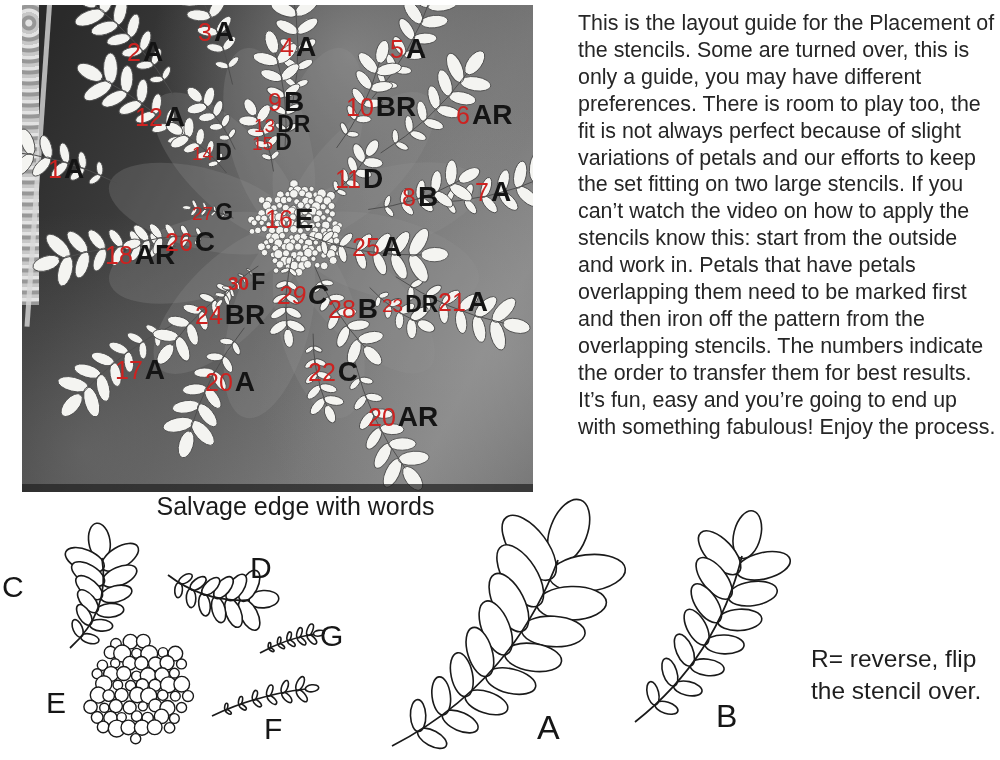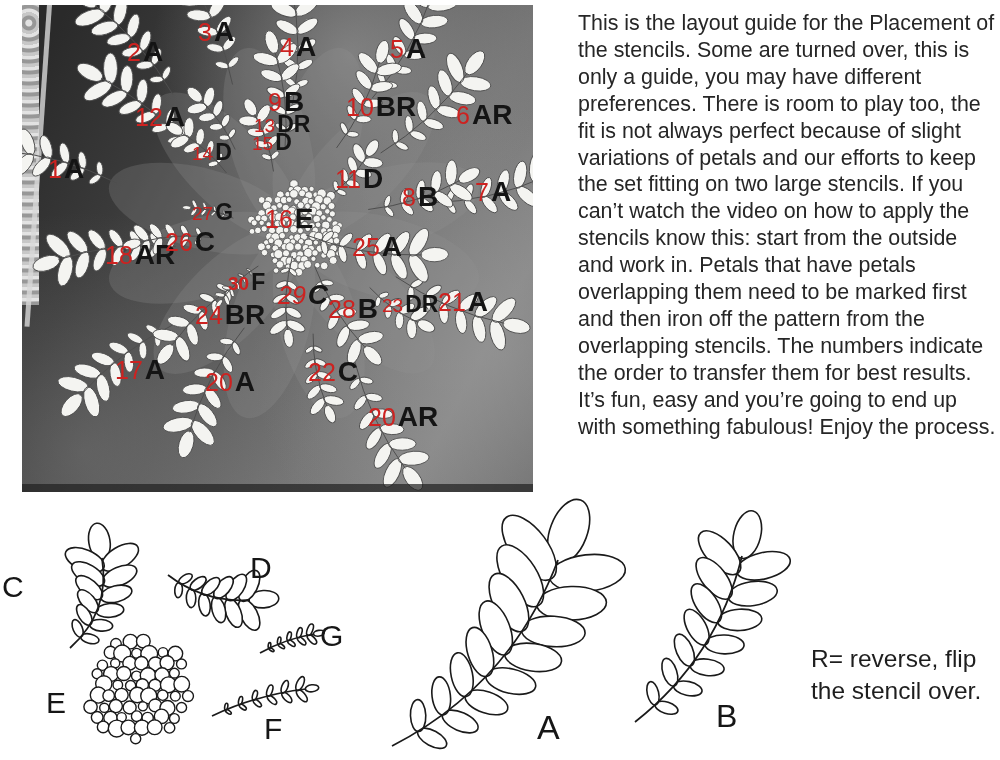--- a/index.html
+++ b/index.html
@@ -652,20 +652,21 @@
         <div class="petal-label" style="left: 330px; top: 228px;"><span class="petal-num" style="color: rgb(205, 34, 32);">25</span><span class="petal-letter" style="color: rgb(20, 20, 20);">A</span></div>
         <div class="petal-label" style="left: 143px; top: 223px;"><span class="petal-num" style="color: rgb(205, 34, 32);">26</span><span class="petal-letter" style="color: rgb(20, 20, 20);">C</span></div>
         <div class="petal-label small" style="left: 170px; top: 196px;"><span class="petal-num" style="color: rgb(205, 34, 32);">27</span><span class="petal-letter" style="color: rgb(20, 20, 20);">G</span></div>
         <div class="petal-label" style="left: 306px; top: 290px;"><span class="petal-num" style="color: rgb(205, 34, 32);">28</span><span class="petal-letter" style="color: rgb(20, 20, 20);">B</span></div>
         <div class="petal-label" style="left: 256px; top: 276px; font-style: italic;"><span class="petal-num" style="color: rgb(205, 34, 32);">29</span><span class="petal-letter" style="color: rgb(20, 20, 20);">C</span></div>
         <div class="petal-label small" style="left: 206px; top: 266px;"><span class="petal-num" style="color: rgb(205, 34, 32); font-weight: bold;">30</span><span class="petal-letter" style="color: rgb(20, 20, 20);">F</span></div>
       </div>
     <div class="photo-bottom-band"></div>
   </div>
 
+  <div class="caption">Salvage edge with words</div>
 
   <div class="instructions">This is the layout guide for the Placement of the stencils. Some are turned over, this is only a guide, you may have different preferences. There is room to play too, the fit is not always perfect because of slight variations of petals and our efforts to keep the set fitting on two large stencils. If you can’t watch the video on how to apply the stencils know this: start from the outside and work in. Petals that have petals overlapping them need to be marked first and then iron off the pattern from the overlapping stencils. The numbers indicate the order to transfer them for best results. It’s fun, easy and you’re going to end up with something fabulous! Enjoy the process.</div>
 
   <svg class="key-svg" id="key-svg" viewBox="0 0 1000 760">
       <g>
         <ellipse cx="99.38720117385733" cy="541.4854100173784" rx="18.48" ry="10.626" transform="rotate(-99.0 99.4 541.5)" fill="#ffffff" stroke="#1a1a1a" stroke-width="1.6"></ellipse>
         <ellipse cx="120.05085252139011" cy="557.2950211418392" rx="20.64" ry="10.32" transform="rotate(-31.4 120.1 557.3)" fill="#ffffff" stroke="#1a1a1a" stroke-width="1.6"></ellipse>
         <ellipse cx="84.83915260593929" cy="560.0264049704514" rx="20.64" ry="10.32" transform="rotate(-157.5 84.8 560.0)" fill="#ffffff" stroke="#1a1a1a" stroke-width="1.6"></ellipse>
         <ellipse cx="119.46874002382152" cy="576.1065914366689" rx="18.373333333333335" ry="9.186666666666667" transform="rotate(-23.1 119.5 576.1)" fill="#ffffff" stroke="#1a1a1a" stroke-width="1.6"></ellipse>
         <ellipse cx="88.1028730555415" cy="573.9642617349306" rx="18.373333333333335" ry="9.186666666666667" transform="rotate(-149.1 88.1 574.0)" fill="#ffffff" stroke="#1a1a1a" stroke-width="1.6"></ellipse>

